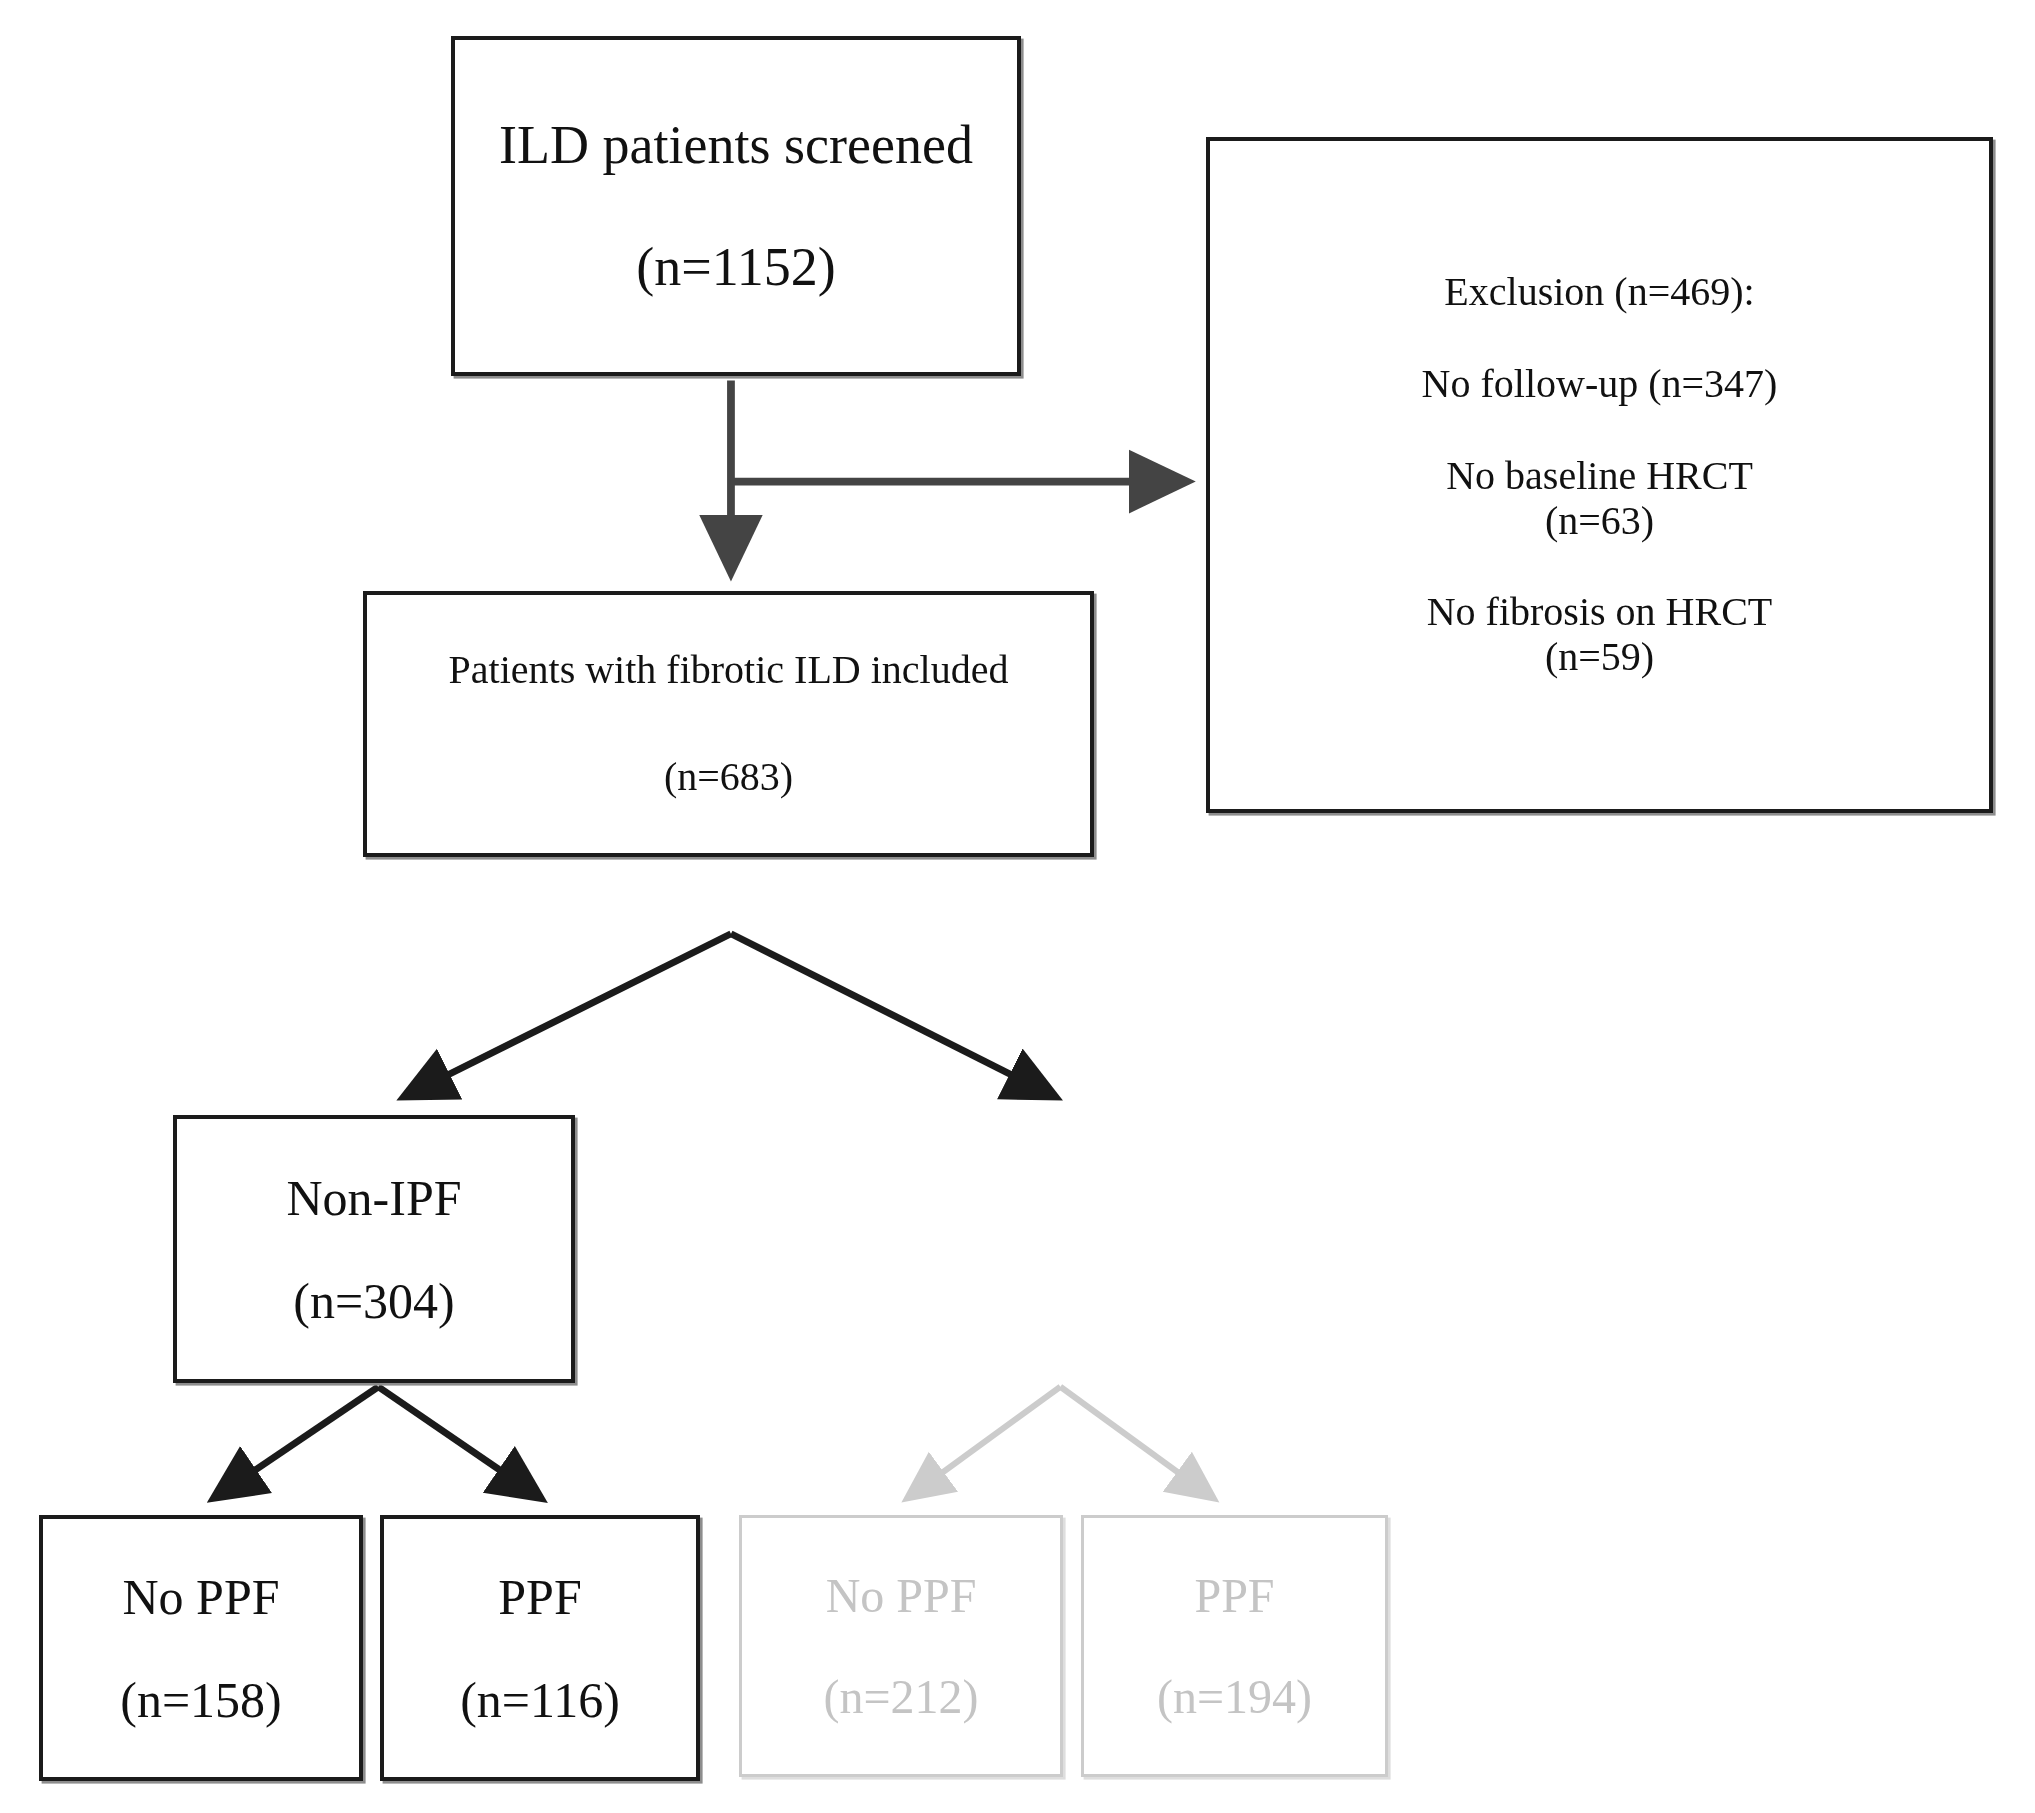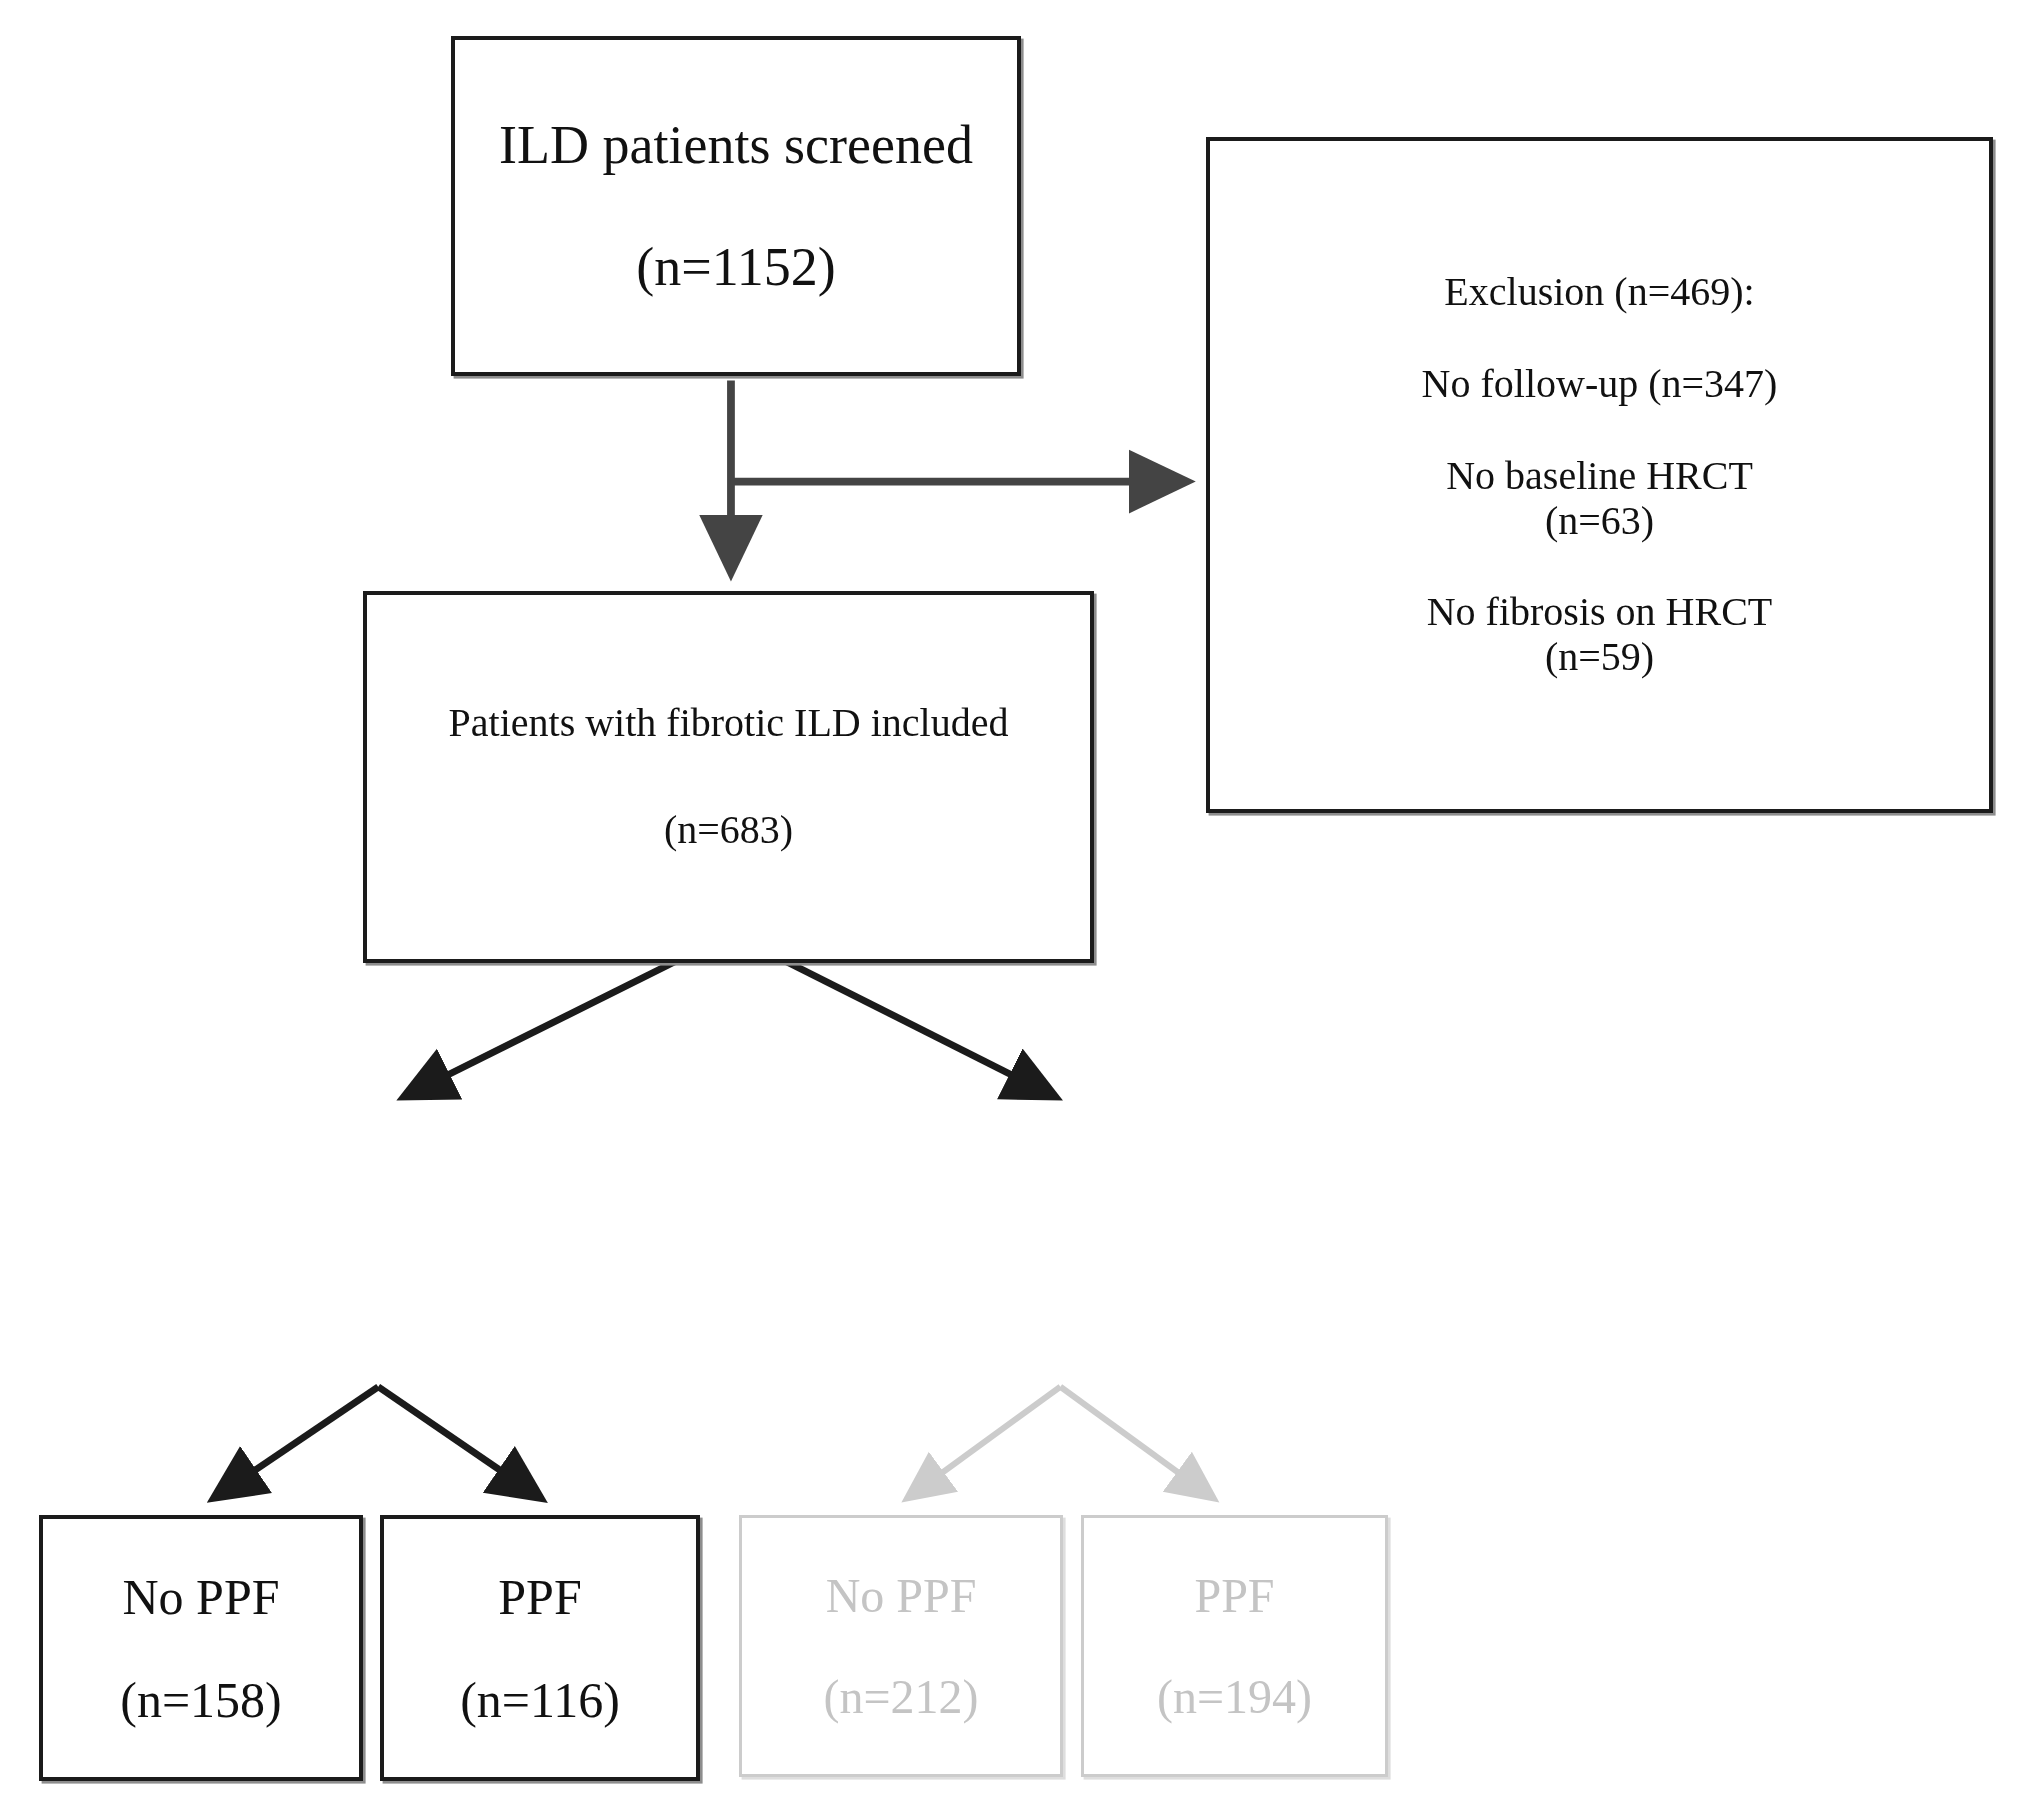--- a/index.html
+++ b/index.html
@@ -48,21 +48,21 @@
   }
   .node.grey .line {
     color: #c4c4c4;
   }
   .gap-md { height: 47px; }
   .gap-lg { height: 62px; }
 
   
   #node-screened   { left: 451px;  top: 36px;   width: 570px; height: 340px; }
   #node-exclusion  { left: 1206px; top: 137px;  width: 787px; height: 676px; }
-  #node-included   { left: 363px;  top: 591px;  width: 731px; height: 372px; }
+  #node-included   { left: 363px;  top: 591px;  width: 731px; height: 266px; }
   #node-nonipf     { left: 173px;  top: 1115px; width: 402px; height: 268px; }
   #node-ipf        { left: 892px; top: 1115px; width: 336px; height: 268px; }
   #node-noppf-n    { left: 39px;   top: 1515px; width: 324px; height: 266px; }
   #node-ppf-n      { left: 380px;  top: 1515px; width: 320px; height: 266px; }
   #node-noppf-i    { left: 739px;  top: 1515px; width: 324px; height: 262px; }
   #node-ppf-i      { left: 1081px; top: 1515px; width: 307px; height: 262px; }
 
   .fs-55 { font-size: 48px; }
   .fs-58 { font-size: 50px; }
   .fs-60 { font-size: 40px; }
@@ -136,20 +136,25 @@
     <div class="line fs-60">No fibrosis on HRCT
 (n=59)</div>
   </div>
 
   <div class="node dark" id="node-included">
     <div class="line fs-60" style="max-width: 605px;">Patients with fibrotic ILD included</div>
     <div class="gap-lg"></div>
     <div class="line fs-60">(n=683)</div>
   </div>
 
+  <div class="node dark" id="node-nonipf">
+    <div class="line fs-58">Non-IPF</div>
+    <div class="gap-md"></div>
+    <div class="line fs-58">(n=304)</div>
+  </div>
 
 
   <div class="node dark" id="node-noppf-n">
     <div class="line fs-58">No PPF</div>
     <div class="gap-md"></div>
     <div class="line fs-58">(n=158)</div>
   </div>
 
   <div class="node dark" id="node-ppf-n">
     <div class="line fs-58">PPF</div>

